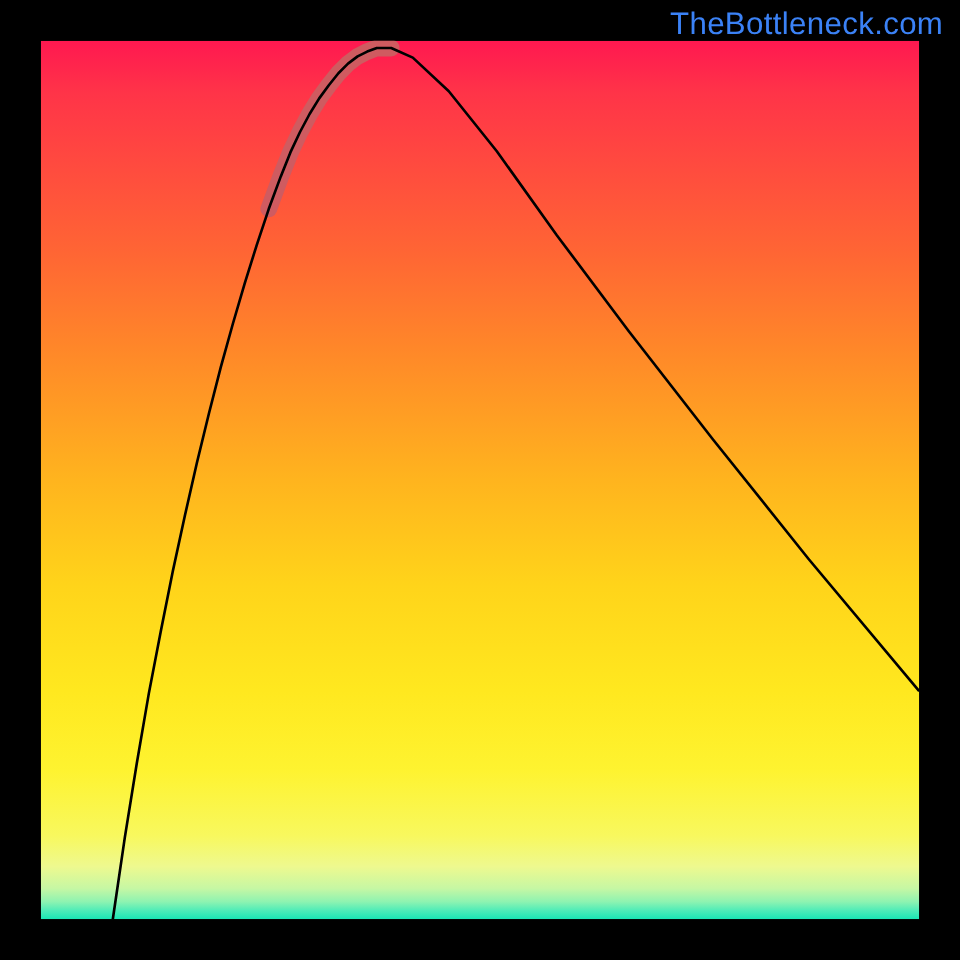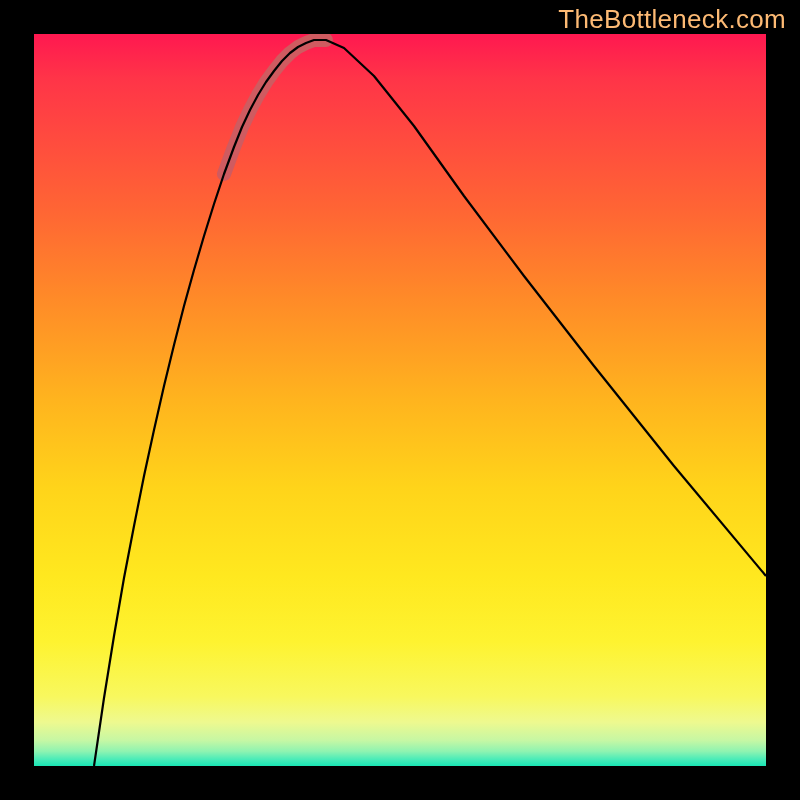--- a/index.html
+++ b/index.html
@@ -14,21 +14,21 @@
   .outer {
     position: relative;
     width: 800px;
     height: 800px;
     background: #000;
   }
   .attribution {
     position: absolute;
     top: 4px;
     right: 14px;
-    color: #fdba74;
+    color: #3b82f6;
     font-size: 26px;
     font-weight: 400;
     letter-spacing: 0.3px;
     z-index: 5;
   }
   .plot-frame {
     position: absolute;
     left: 34px;
     top: 34px;
     width: 732px;

